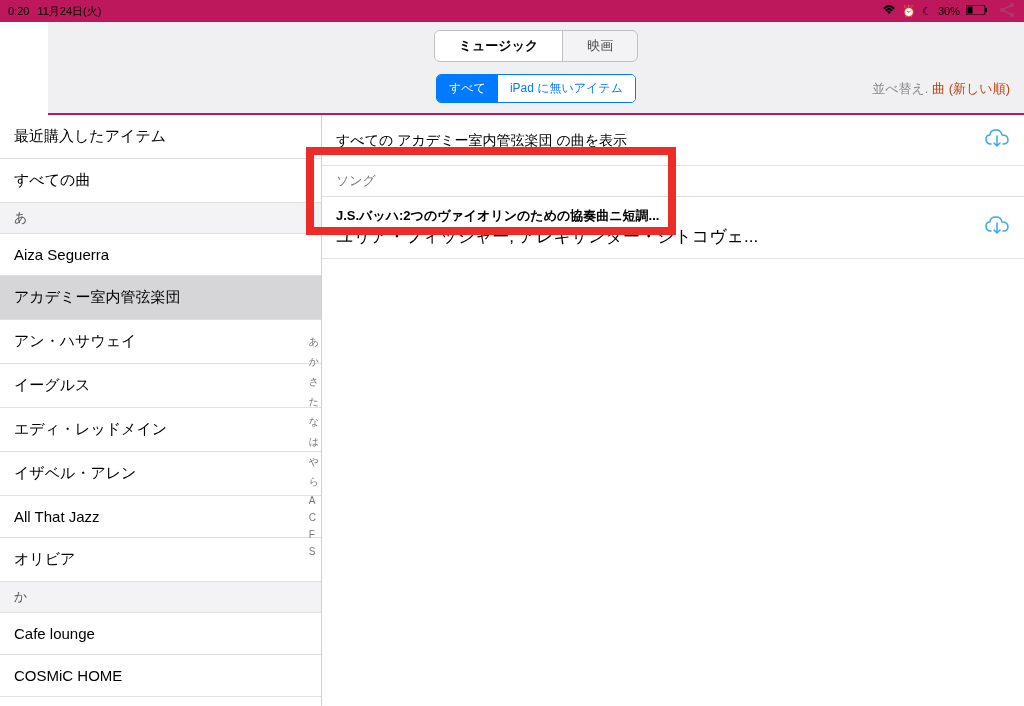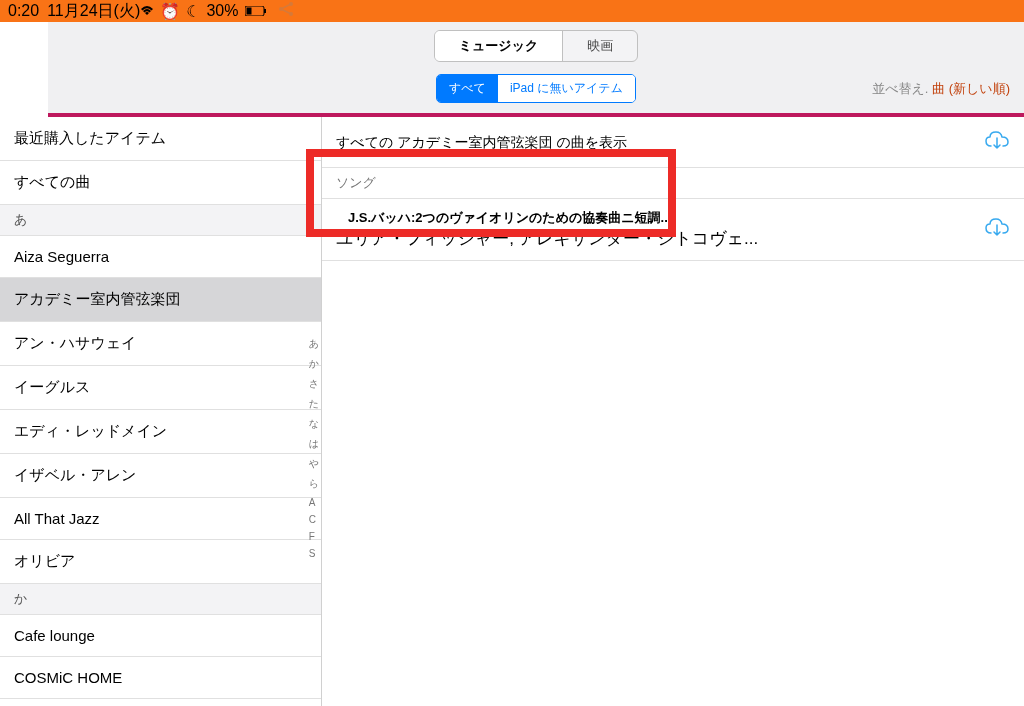--- a/index.html
+++ b/index.html
@@ -5,33 +5,33 @@
 * { margin: 0; padding: 0; box-sizing: border-box; }
 body {
   font-family: -apple-system, "Hiragino Sans", "Helvetica Neue", sans-serif;
   background: #fff;
   width: 1024px;
   height: 706px;
   overflow: hidden;
 }
 .status-bar {
   height: 22px;
-  background: #f97316;
-  display: flex;
-  align-items: center;
-  justify-content: flex-start;
+  background: #be185d;
+  display: flex;
+  align-items: center;
+  justify-content: space-between;
   padding: 0 8px;
-  font-size: 16px;
+  font-size: 11px;
   color: #000;
 }
 .status-left { display: flex; gap: 8px; align-items: center; }
 .status-right { display: flex; gap: 6px; align-items: center; }
 .top-area {
   background: #f0f0f2;
-  border-bottom: 4px solid #be185d;
+  border-bottom: 2px solid #be185d;
   padding-top: 8px;
   margin-left: 48px;
 }
 .tab-segment {
   display: flex;
   justify-content: center;
   margin-bottom: 12px;
 }
 .segment-control {
   display: inline-flex;
@@ -152,21 +152,20 @@
   border-bottom: 1px solid #e0e0e0;
 }
 .song-text { flex: 1; overflow: hidden; }
 .song-title {
   font-size: 13px;
   font-weight: 700;
   color: #000;
   white-space: nowrap;
   overflow: hidden;
   text-overflow: ellipsis;
-  margin-left: 12px;
 }
 .song-artist {
   font-size: 17px;
   color: #000000;
   white-space: nowrap;
   overflow: hidden;
   text-overflow: ellipsis;
 }
 .highlight-box {
   position: absolute;

